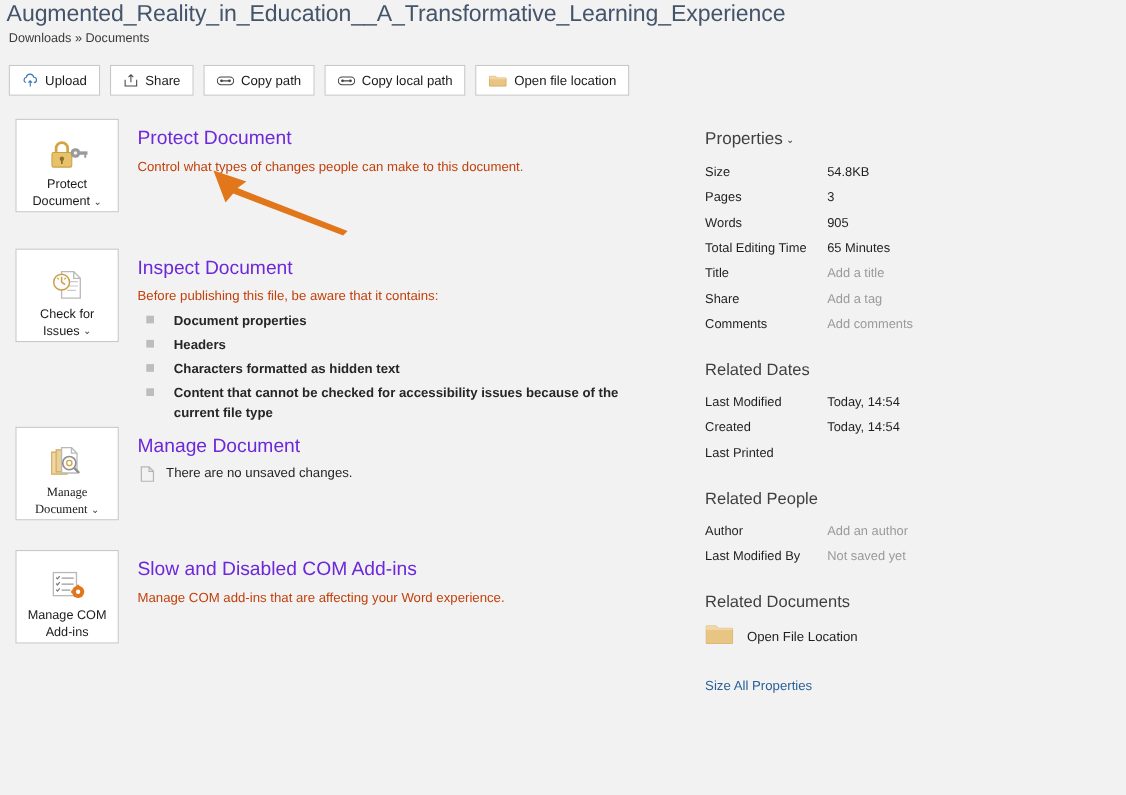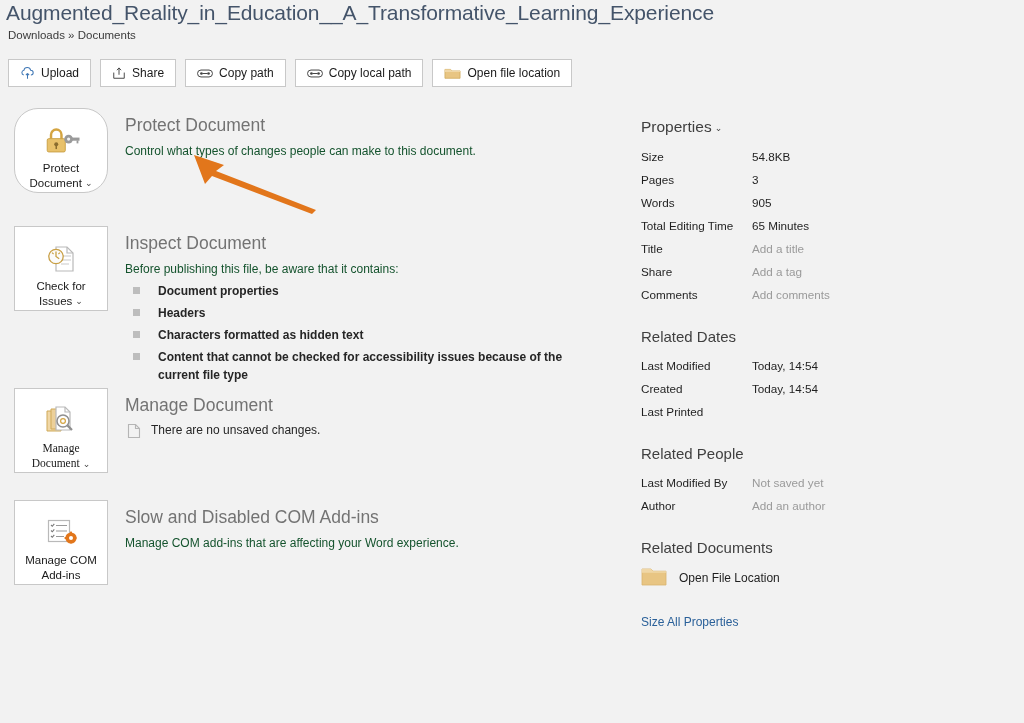--- a/index.html
+++ b/index.html
@@ -113,28 +113,28 @@
     color: #444;
     vertical-align: middle;
   }
   .sec-body {
     margin-left: 17px;
     padding-top: 6px;
     max-width: 460px;
   }
   .sec-title {
     font-size: 17.5px;
-    color: #737373;
+    color: #6d28d9;
     font-weight: 400;
     margin: 0 0 7px 0;
     line-height: 22px;
   }
   .sec-desc {
     font-size: 12px;
-    color: #14532d;
+    color: #c2410c;
     line-height: 17px;
     margin: 0;
   }
   .bullets {
     list-style: none;
     margin: 4px 0 0 0;
     padding: 0;
   }
   .bullets li {
     display: flex;
@@ -279,21 +279,21 @@
         </svg>
       </span>
       <span>Open file location</span>
     </div>
 
   </div>
 
   <div class="sections">
 
     <div class="section" style="min-height:118px;">
-      <div class="big-btn" style="min-height:85px;border-radius:24px;">
+      <div class="big-btn" style="min-height:85px;">
         <span class="bico">
           <svg width="38" height="34" viewBox="0 0 40 34">
             <path d="M9.5 14.5v-4a5.5 5.5 0 0 1 11 0v4" fill="none" stroke="#d4a441" stroke-width="2.6"></path>
             <rect x="5.5" y="14.5" width="19" height="14" rx="1.6" fill="#e8c16a" stroke="#c9a046" stroke-width="1"></rect>
             <circle cx="15" cy="20.5" r="2.1" fill="#8a6d2f"></circle>
             <rect x="14.2" y="21.5" width="1.6" height="4" fill="#8a6d2f"></rect>
             <circle cx="28" cy="15" r="4.6" fill="#9a9a9a"></circle>
             <circle cx="28" cy="15" r="1.7" fill="#f2f2f2"></circle>
             <rect x="31.5" y="13.4" width="8" height="3.3" fill="#9a9a9a"></rect>
             <rect x="36.4" y="16.5" width="1.9" height="3" fill="#9a9a9a"></rect>
@@ -464,26 +464,26 @@
       </div>
       <div class="prow">
         <div class="k">Last Printed</div>
         <div class="v"></div>
       </div>
     </div>
 
     <div class="group-head">Related People</div>
     <div>
       <div class="prow">
+        <div class="k">Author</div>
+        <div class="v placeholder">Add an author</div>
+      </div>
+      <div class="prow">
         <div class="k">Last Modified By</div>
         <div class="v placeholder">Not saved yet</div>
-      </div>
-      <div class="prow">
-        <div class="k">Author</div>
-        <div class="v placeholder">Add an author</div>
       </div>
     </div>
 
     <div class="group-head">Related Documents</div>
     <div class="related-doc">
       <span>
         <svg width="26" height="22" viewBox="0 0 26 22">
           <path d="M1 4h9l2 2.2h13V20H1z" fill="#e8c583" stroke="#d9b470" stroke-width="0.8"></path>
           <path d="M1 4h9l2 2.2h13v1.6H1z" fill="#f0d7a6"></path>
         </svg>

